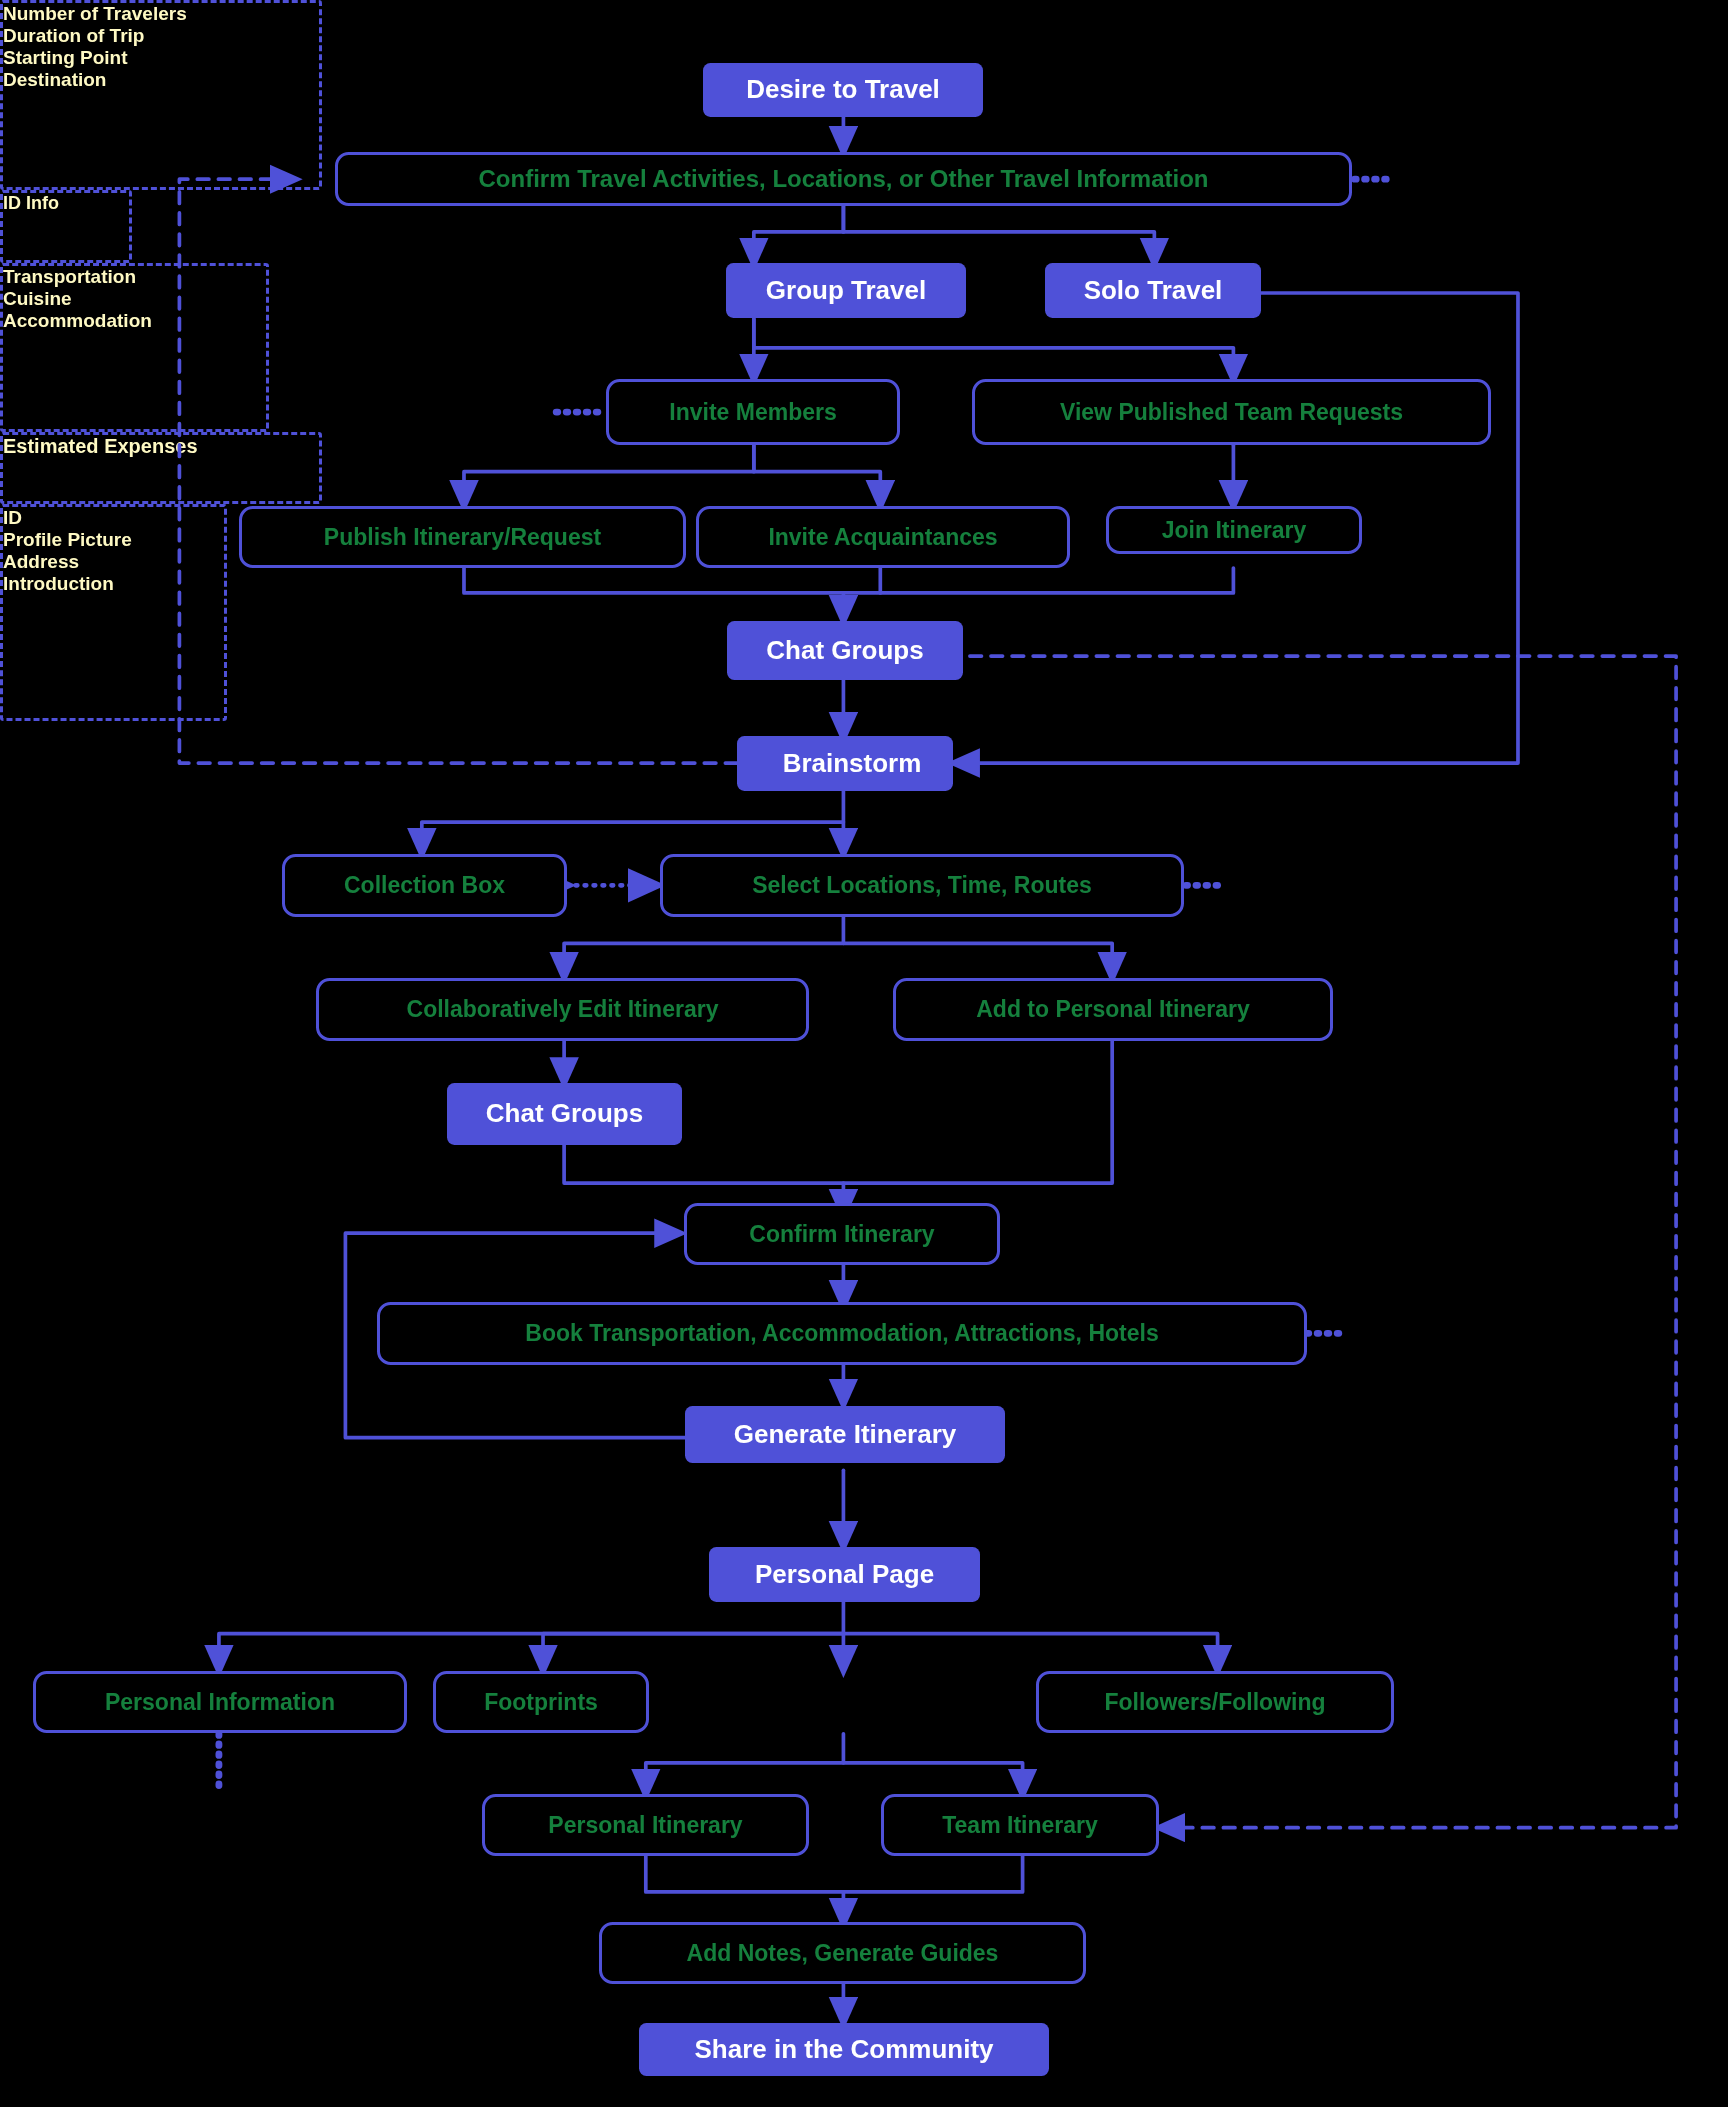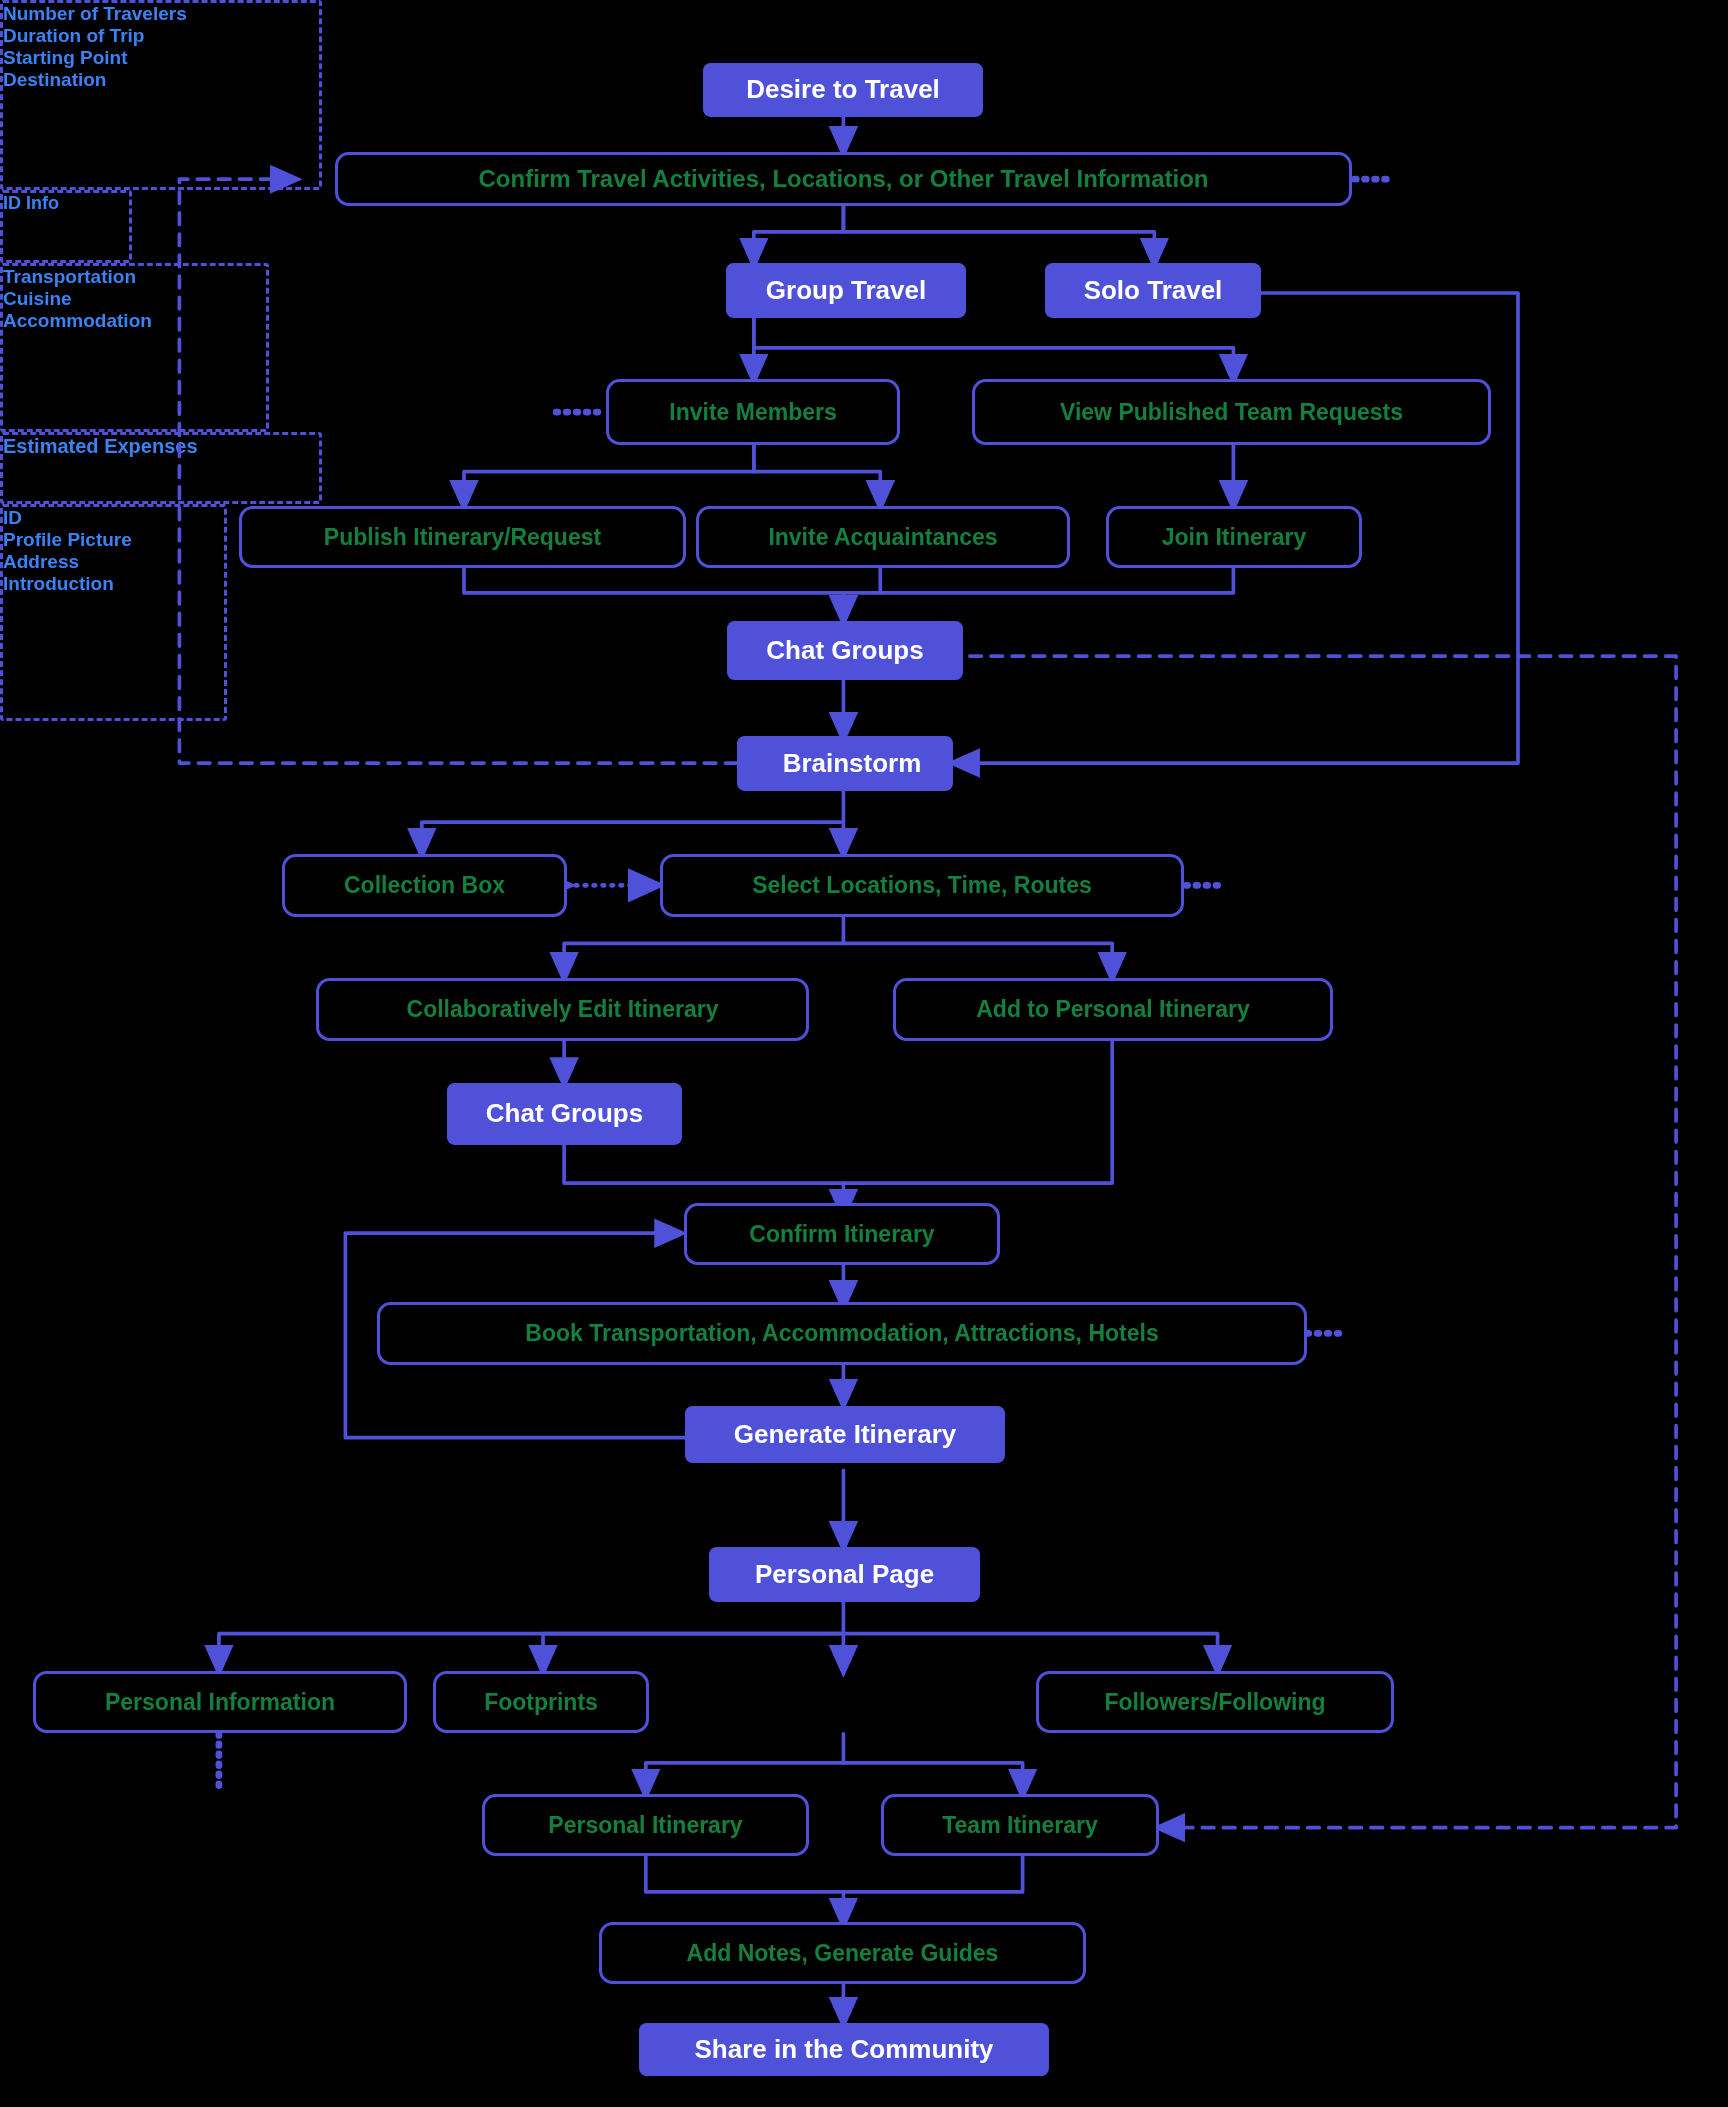--- a/index.html
+++ b/index.html
@@ -3,21 +3,21 @@
 <meta charset="utf-8">
 <style>
   html,body{margin:0;padding:0;background:#000;}
   #stage{position:relative;width:1729px;height:2108px;background:#000;overflow:hidden;
          font-family:"Liberation Sans", sans-serif;}
   svg#wires{position:absolute;left:0;top:0;width:1729px;height:2108px;pointer-events:none;}
   .node{position:absolute;display:flex;align-items:center;justify-content:center;
         box-sizing:border-box;text-align:center;line-height:1.05;}
   .filled{background:#4f51d8;color:#ffffff;border-radius:7.4px;font-weight:700;}
   .outline{background:#000;color:#15803d;border:3.7px solid #4f51d8;border-radius:13.7px;font-weight:700;}
-  .note{background:#000;color:#3b82f6;border:3.7px dashed #4f51d8;border-radius:3.2px;
+  .note{background:#000;color:#fef9c3;border:3.7px dashed #4f51d8;border-radius:3.2px;
         font-weight:700;flex-direction:column;}
   .note span{display:block;}
 </style>
 </head>
 <body>
 
 <div id="stage">
 
   <svg id="wires" viewBox="0 0 3280 4000">
     <defs>
@@ -138,21 +138,21 @@
   </div>
 
   <div class="node outline" style="left:239px;top:506px;width:447px;height:62px;font-size:23px;">
     <span>Publish Itinerary/Request</span>
   </div>
 
   <div class="node outline" style="left:696px;top:506px;width:374px;height:62px;font-size:23px;">
     <span>Invite Acquaintances</span>
   </div>
 
-  <div class="node outline" style="left:1106px;top:506px;width:256px;height:62px;font-size:23px;">
+  <div class="node outline" style="left:1106px;top:506px;width:256px;height:48px;font-size:23px;">
     <span>Join Itinerary</span>
   </div>
 
   <div class="node filled" style="left:727px;top:621px;width:236px;height:59px;font-size:26px;">
     <span>Chat Groups</span>
   </div>
 
   <div class="node filled" style="left:737px;top:736px;width:216px;height:55px;font-size:26px;padding-left:14px;">
     <span>Brainstorm</span>
   </div>

